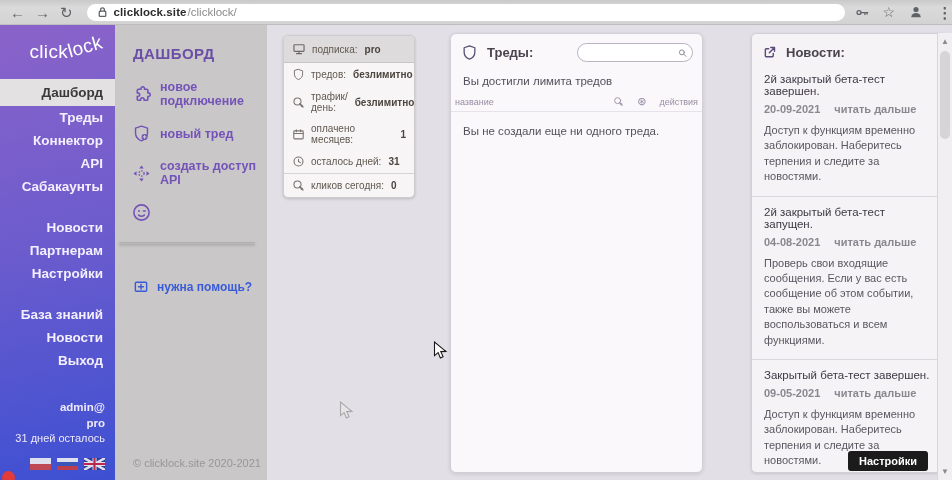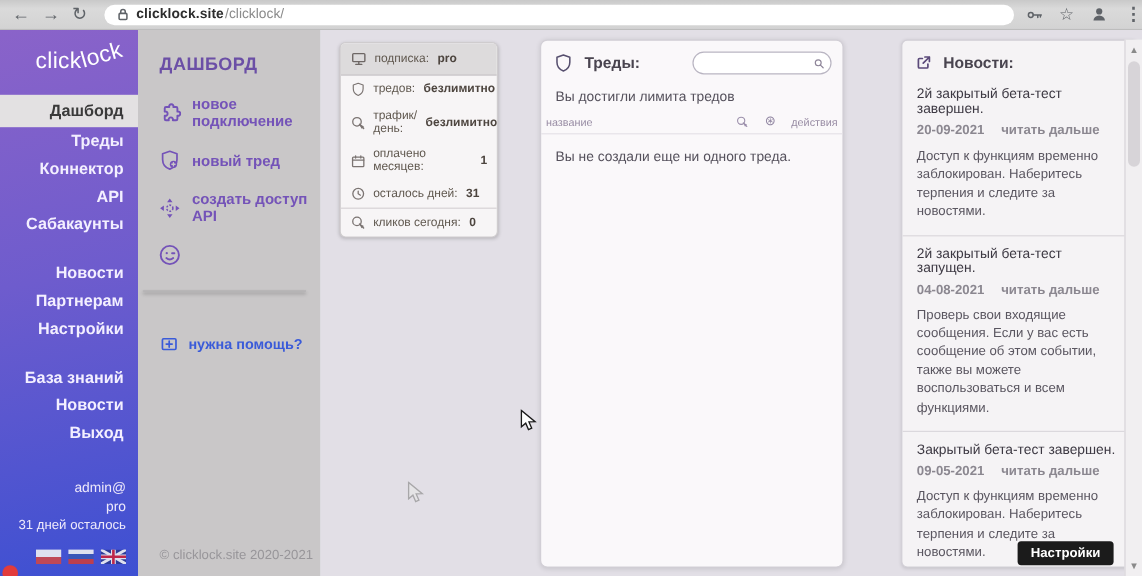--- a/index.html
+++ b/index.html
@@ -19,21 +19,21 @@
   .content { display:flex; height:455px; }
 
   
   .sidebar { width:115px; background:linear-gradient(168deg,#8a63c9 0%,#6e5ccd 45%,#3d50d2 100%); display:flex; flex-direction:column; color:#f3efff; }
   .logo { text-align:right; padding:16px 12px 16px 0; font-size:19px; color:#fff; letter-spacing:.3px; }
   .logo .lock-part { display:inline-block; transform:rotate(-16deg) translate(1px,-5px); }
   .nav-item { text-align:right; padding:4px 12px; font-size:13.5px; font-weight:bold; color:#f3efff; cursor:pointer; }
   .nav-item.active { background:#e3e1e2; color:#3a3a3a; padding:6px 12px; }
   .gap-group { margin-top:18px; }
   .account { margin-top:auto; text-align:right; padding-right:10px; font-size:11px; line-height:1.35; color:#eee9fb; }
-  .account .acc-bold { font-weight:normal; font-size:11.5px; }
+  .account .acc-bold { font-weight:bold; font-size:11.5px; }
   .flags { display:flex; justify-content:flex-end; gap:6px; padding:12px 10px 10px 0; opacity:.88; }
   .flag { width:21px; height:12px; display:block; }
   .flag-pl { background:linear-gradient(#f4f4f4 50%, #d14747 50%); }
   .flag-ru { background:linear-gradient(#f4f4f4 33%, #3a57b5 33%, #3a57b5 66%, #cf3d3d 66%); }
 
   
   .actions-col { width:152px; background:#c9c7c8; display:flex; flex-direction:column; }
   .actions-title { color:#6b4fa6; font-weight:bold; font-size:15px; letter-spacing:.4px; margin:20px 0 18px 18px; }
   .action-link { display:flex; align-items:center; gap:9px; color:#7453b8; font-weight:bold; font-size:12.5px; margin:0 0 16px 17px; cursor:pointer; }
   .action-link svg { flex:0 0 auto; }

